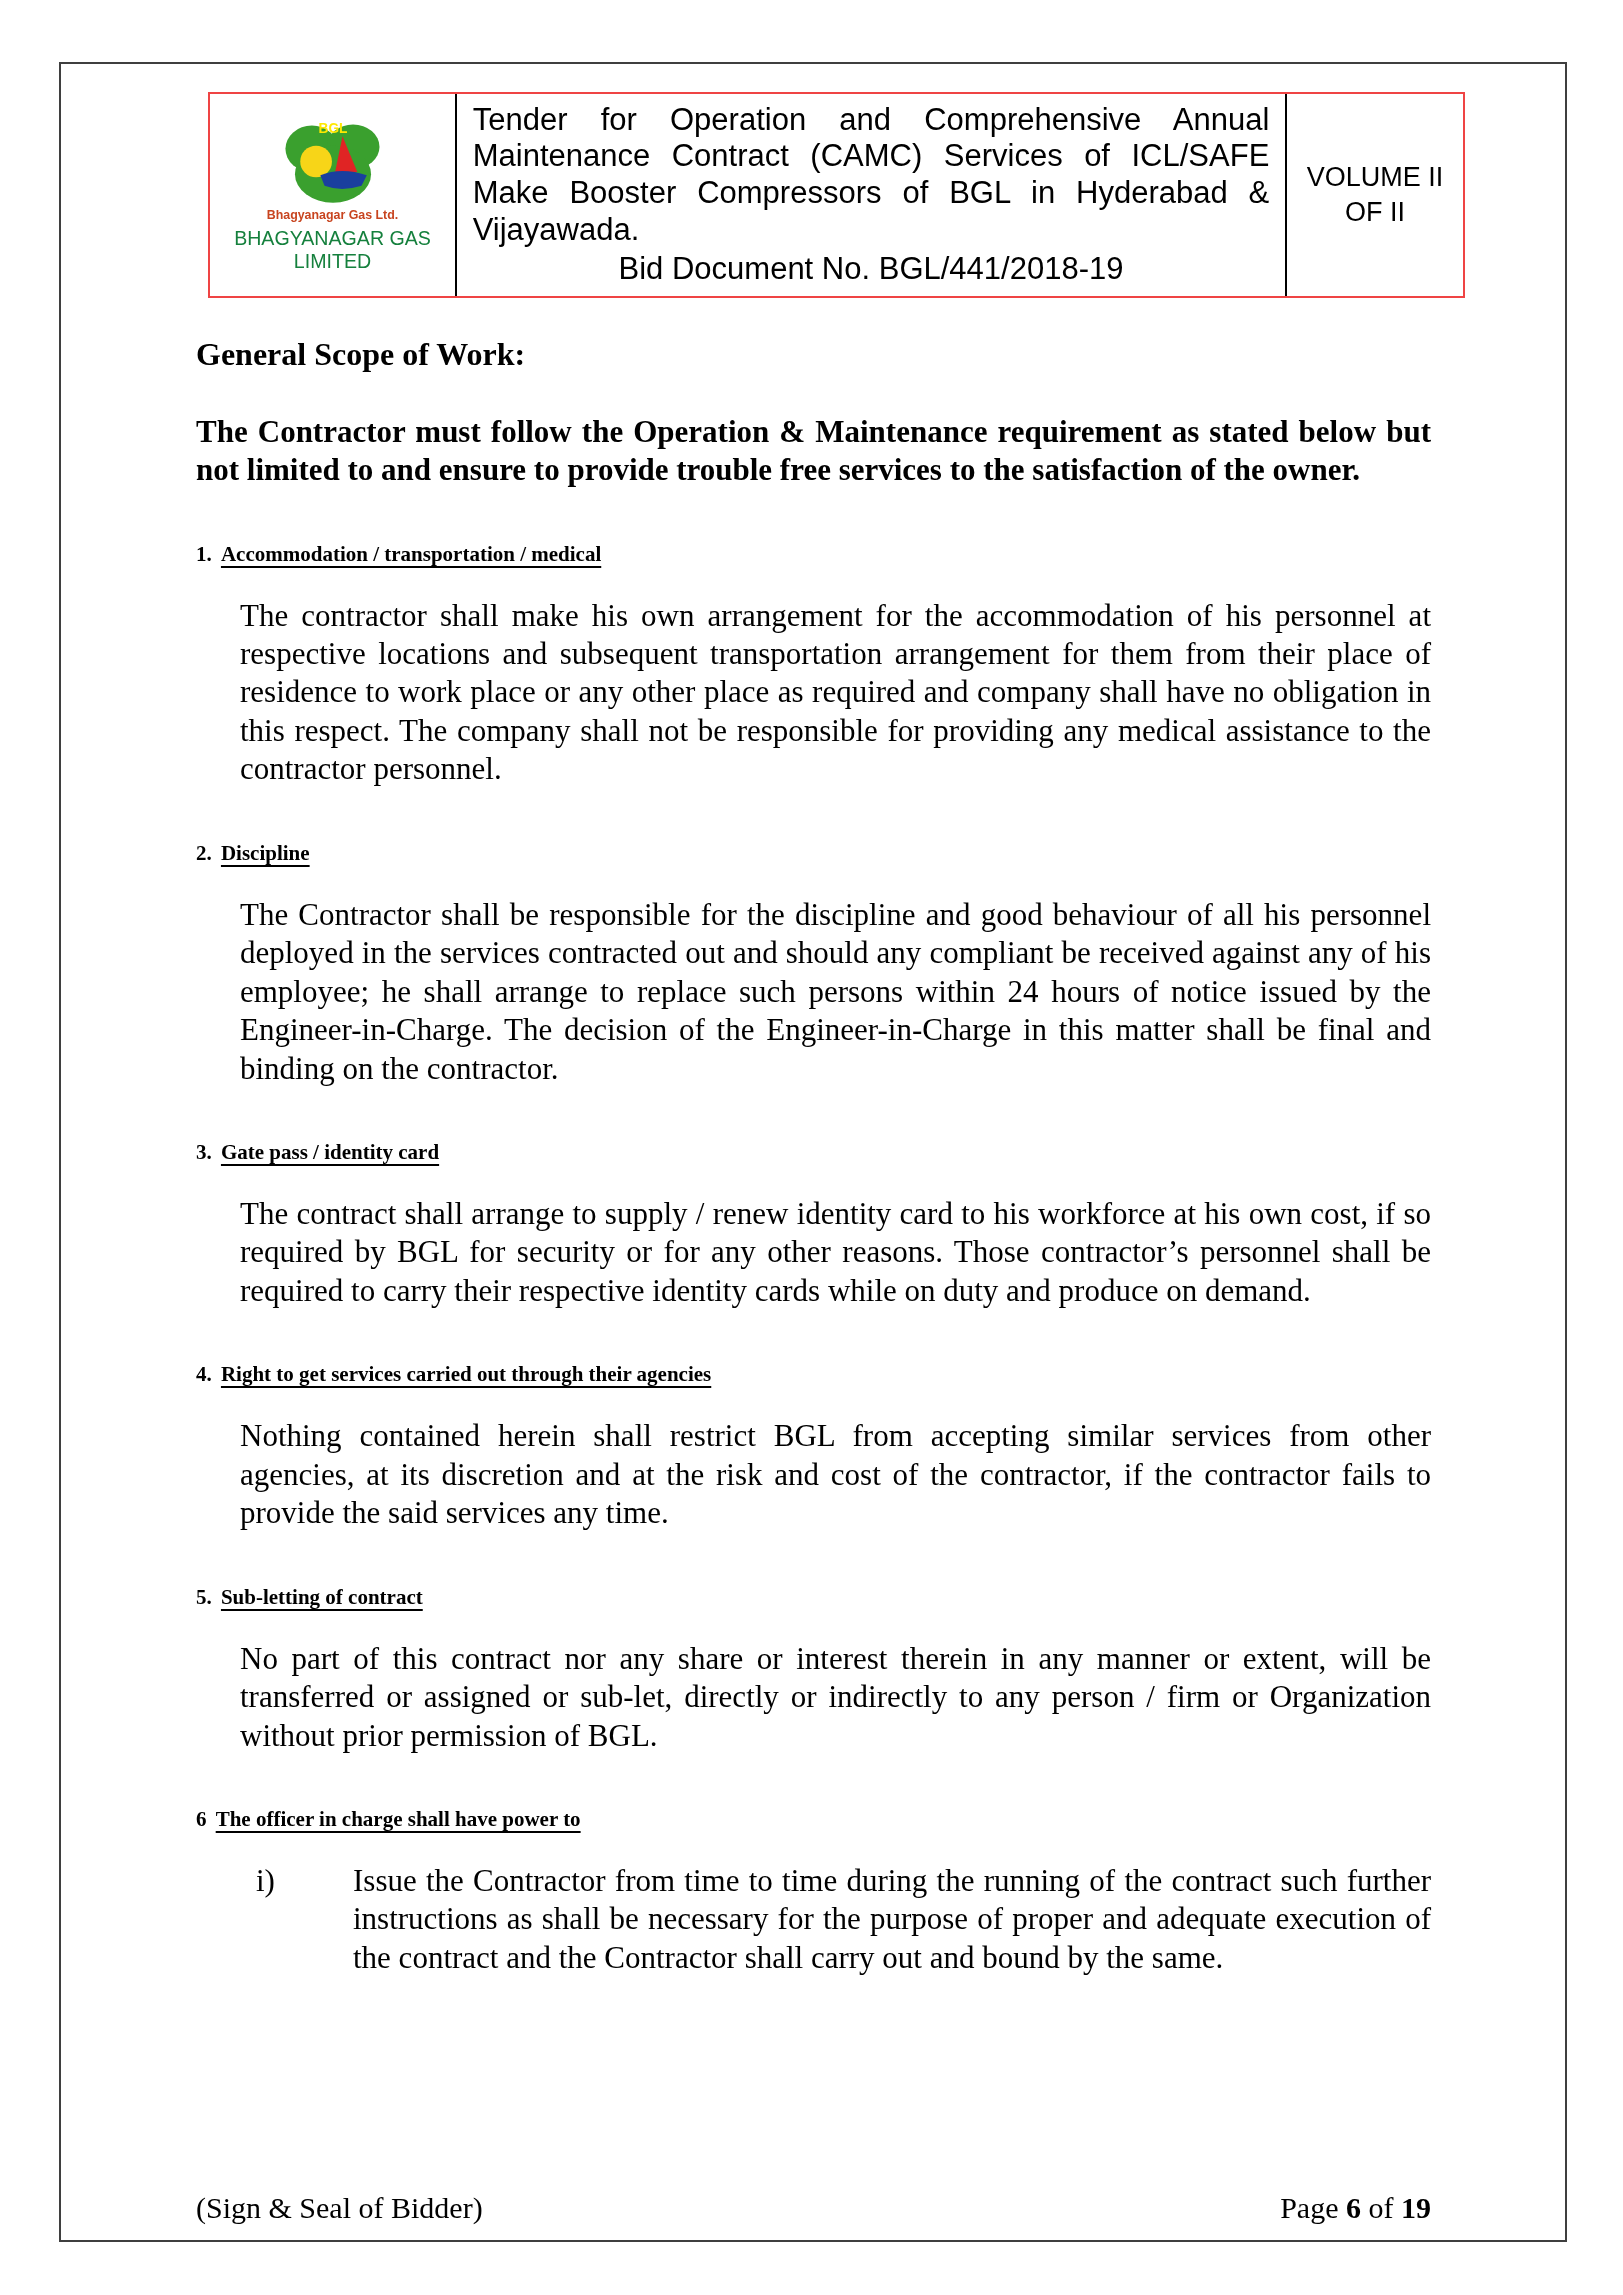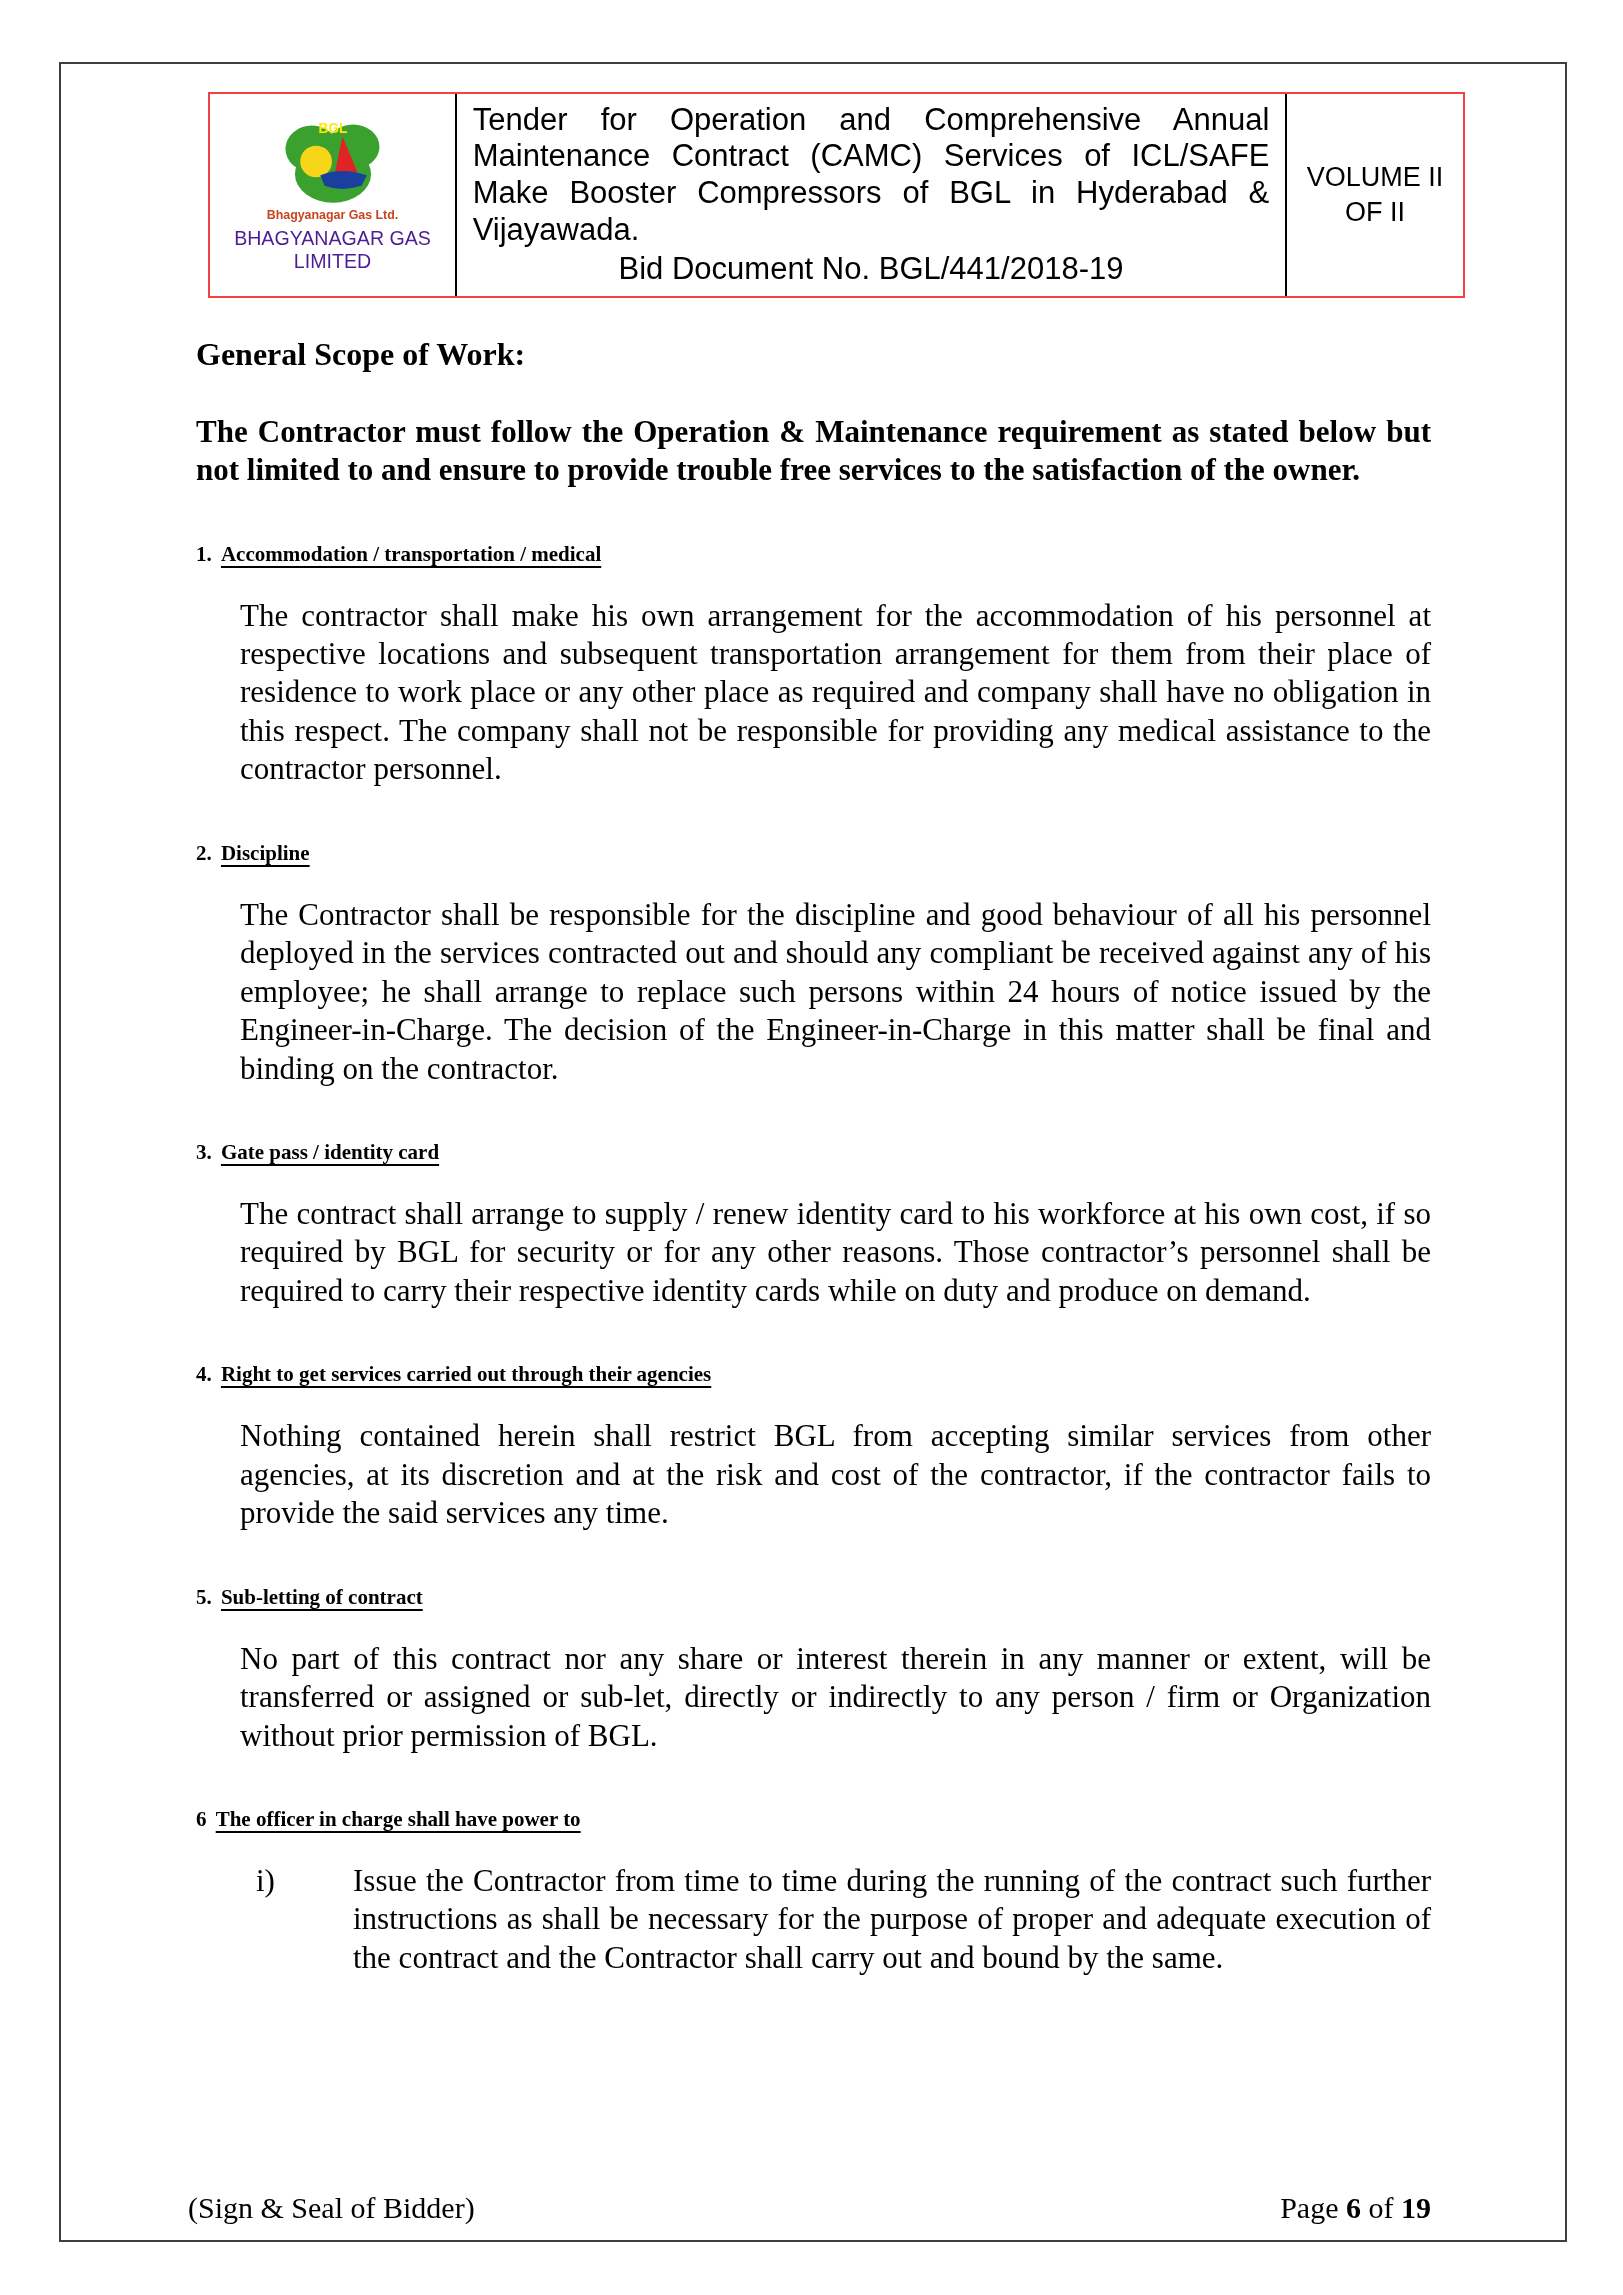--- a/index.html
+++ b/index.html
@@ -44,21 +44,21 @@
     box-sizing: border-box;
   }
   .logo-caption {
     font-size: 12.4px;
     color: #c8441f;
     margin-top: 0;
     font-weight: bold;
   }
   .company-name {
     font-size: 19.6px;
-    color: #4c1d95;
+    color: #15803d;
     text-align: center;
     line-height: 1.2;
     margin-top: 5.2px;
   }
 
   .title-cell {
     flex: 1;
     padding: 7.9px 15.7px 9.2px;
     box-sizing: border-box;
   }
@@ -125,21 +125,21 @@
   }
   .list-text {
     flex: 1;
     margin: 0;
     text-align: justify;
   }
 
   
   .footer {
     position: absolute;
-    left: 188px; right: 192px;
+    left: 196px; right: 192px;
     top: 2191px;
     display: flex;
     justify-content: space-between;
     font-size: 30px;
   }
   .bold { font-weight: bold; }
 </style>
 </head>
 <body>
 

